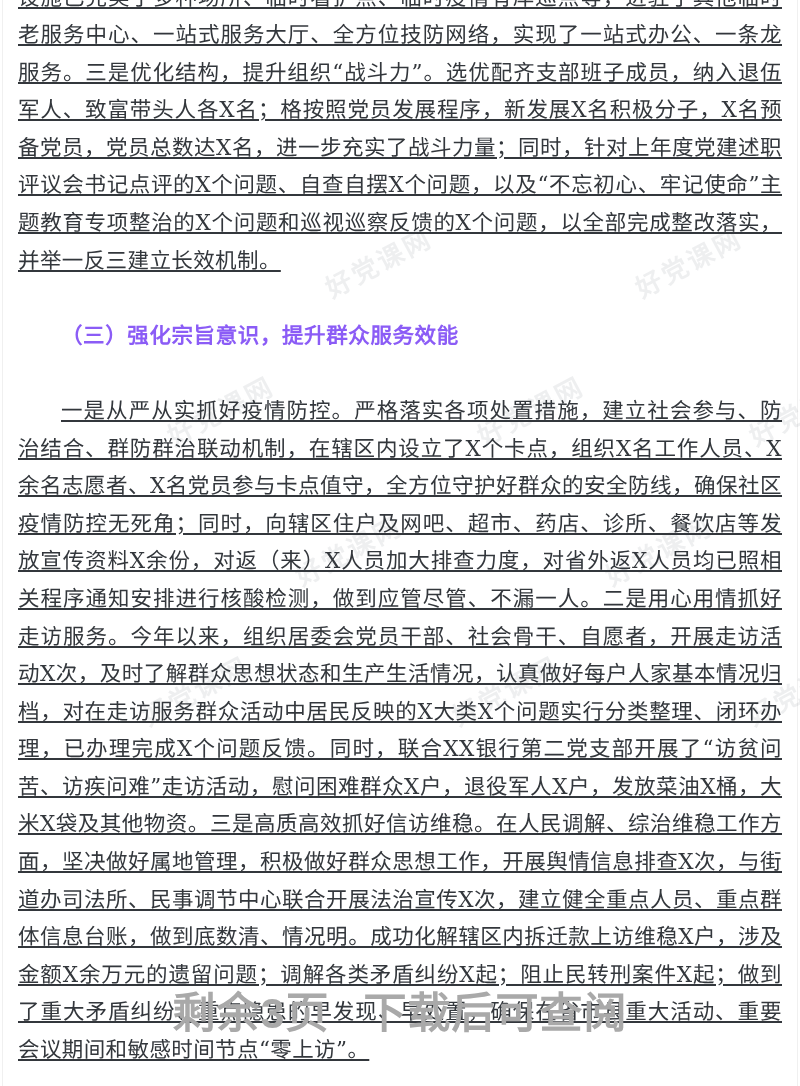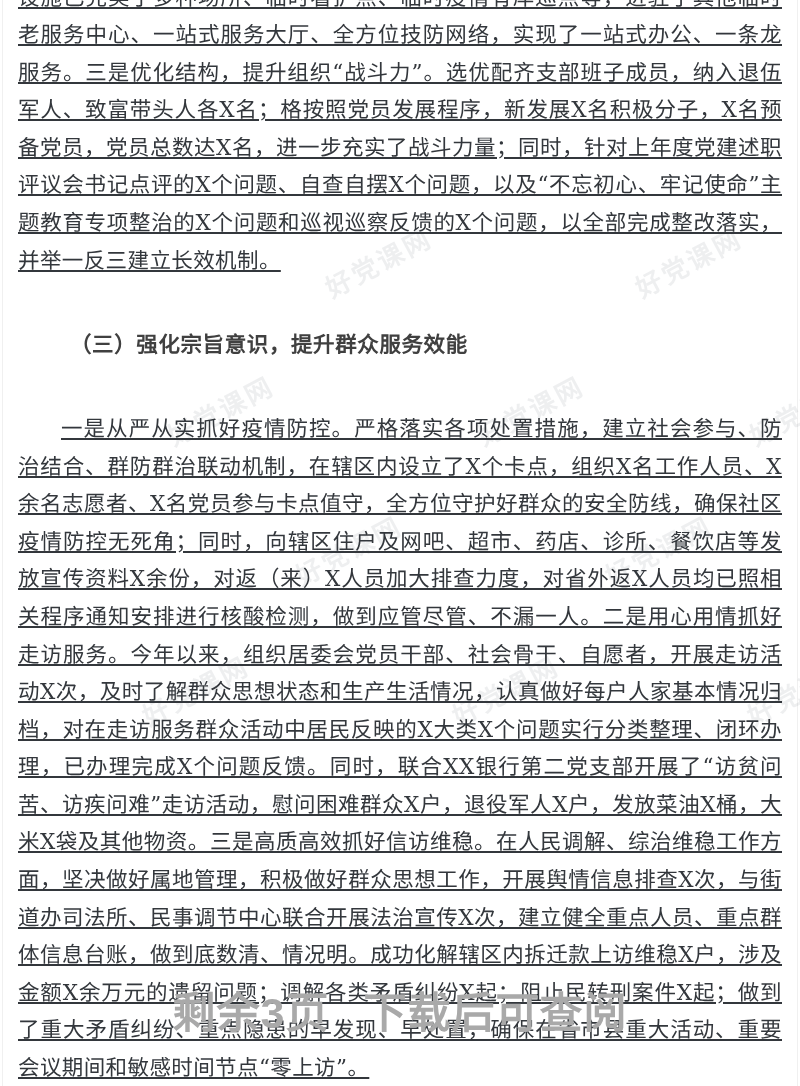--- a/index.html
+++ b/index.html
@@ -48,22 +48,22 @@
     text-align: justify;
     text-align-last: left;
     letter-spacing: 0.4px;
     text-indent: 2em;
     word-break: break-all;
     text-decoration: underline;
   }
   .para.no-indent { text-indent: 0; }
 
   .heading {
-    margin: 9px;
-    color: #404040;
+    margin: 0;
+    color: #8b5cf6;
     font-size: 21.5px;
     line-height: 37.6px;
     font-weight: bold;
     letter-spacing: 0.6px;
     text-indent: 2em;
   }
 
   .spacer-line { height: 37.6px; }
 
   

